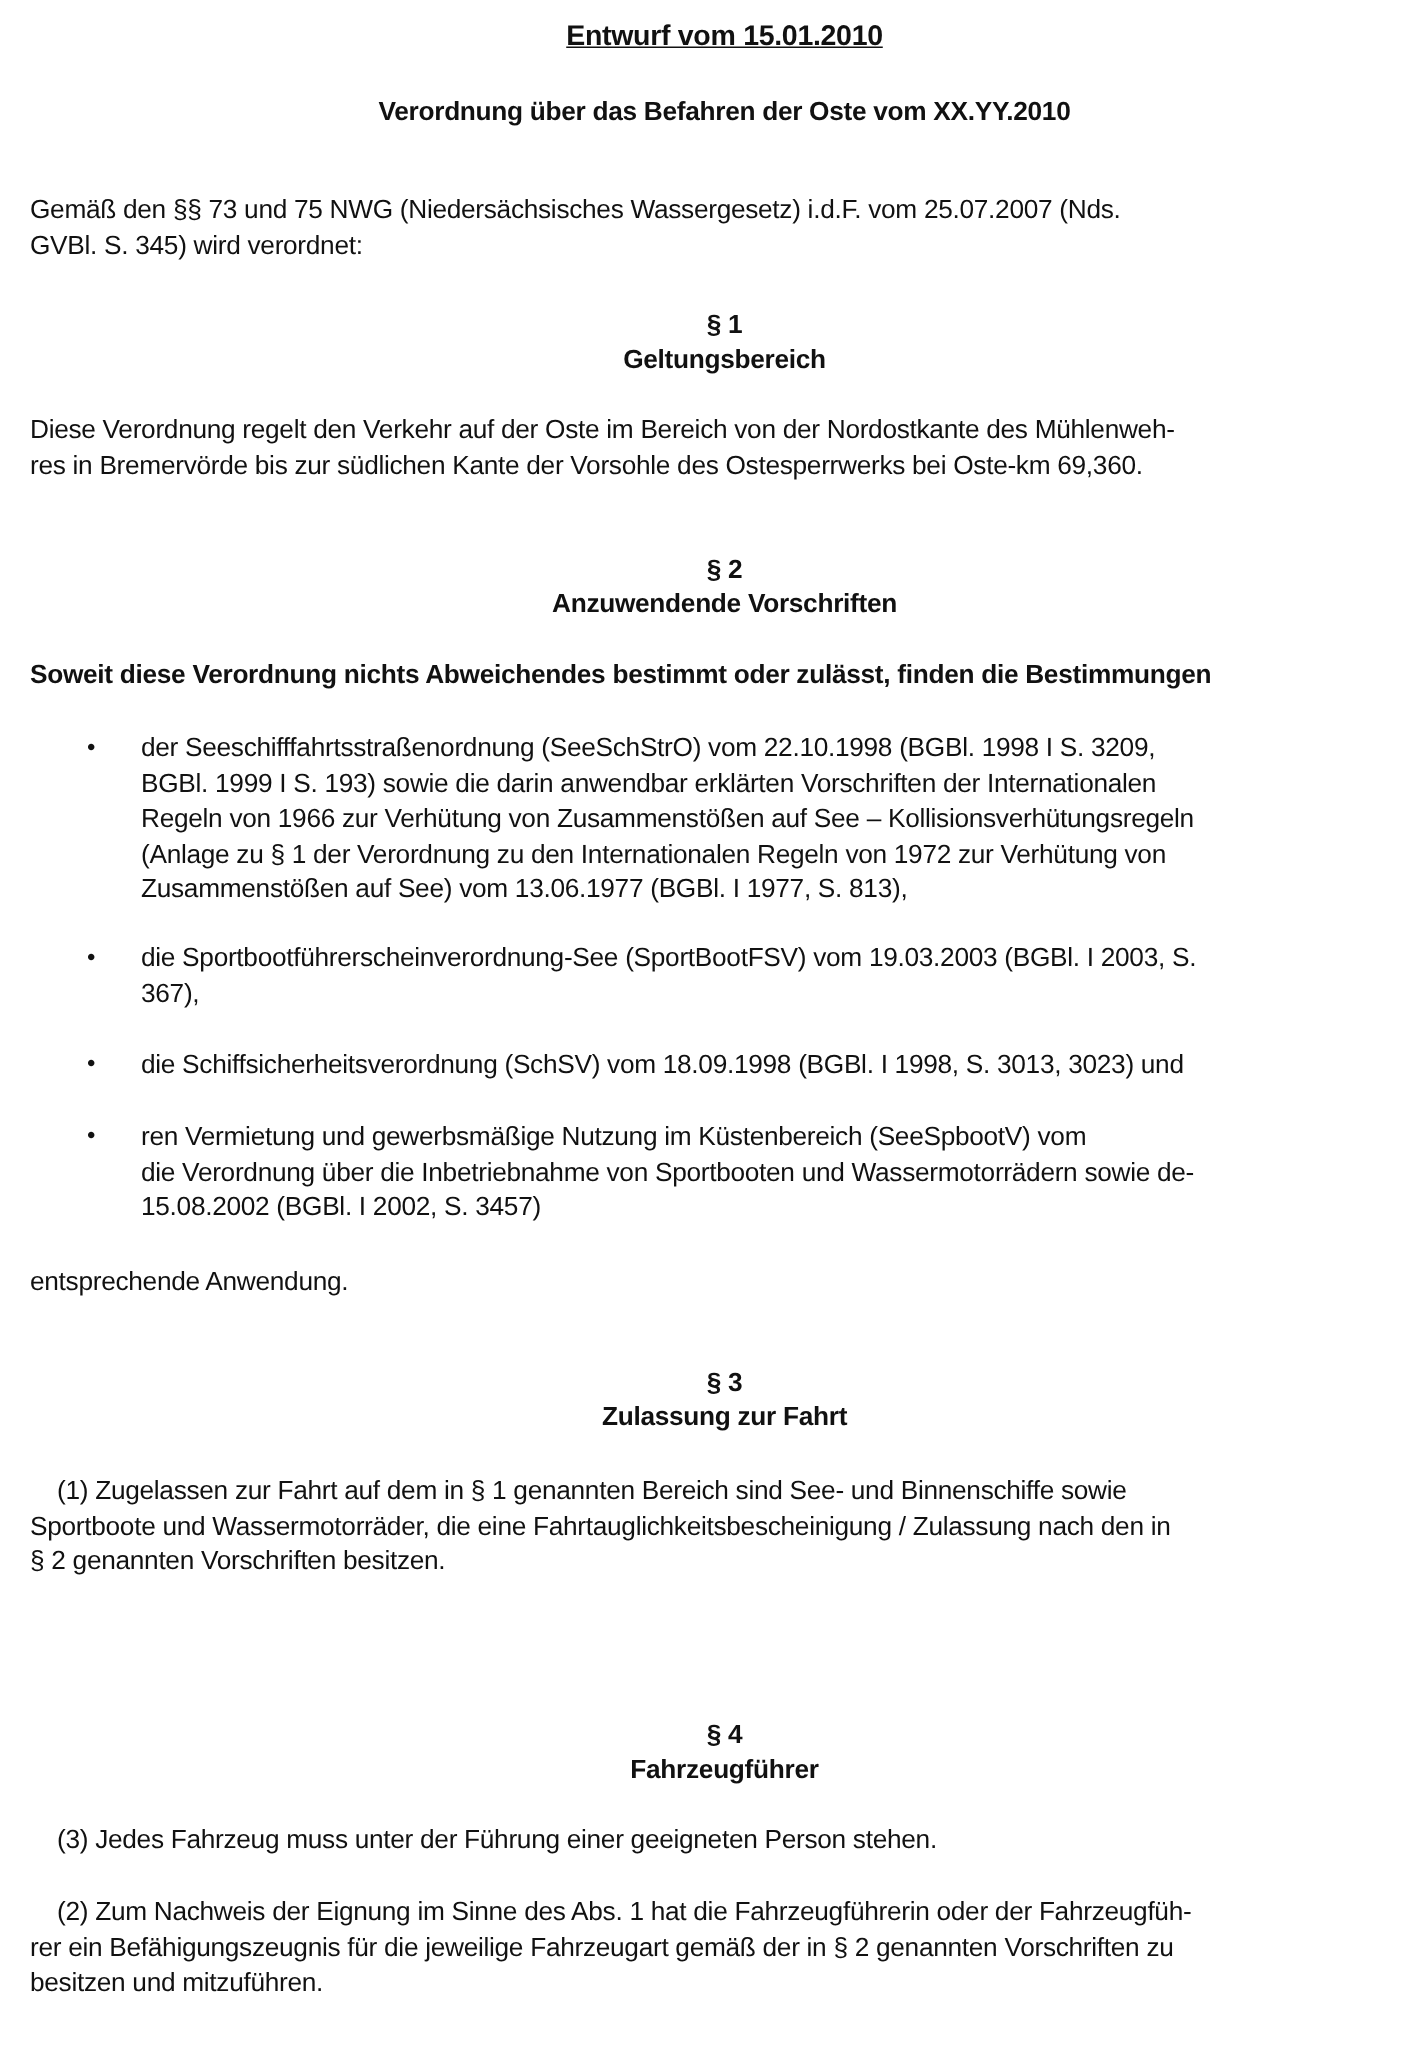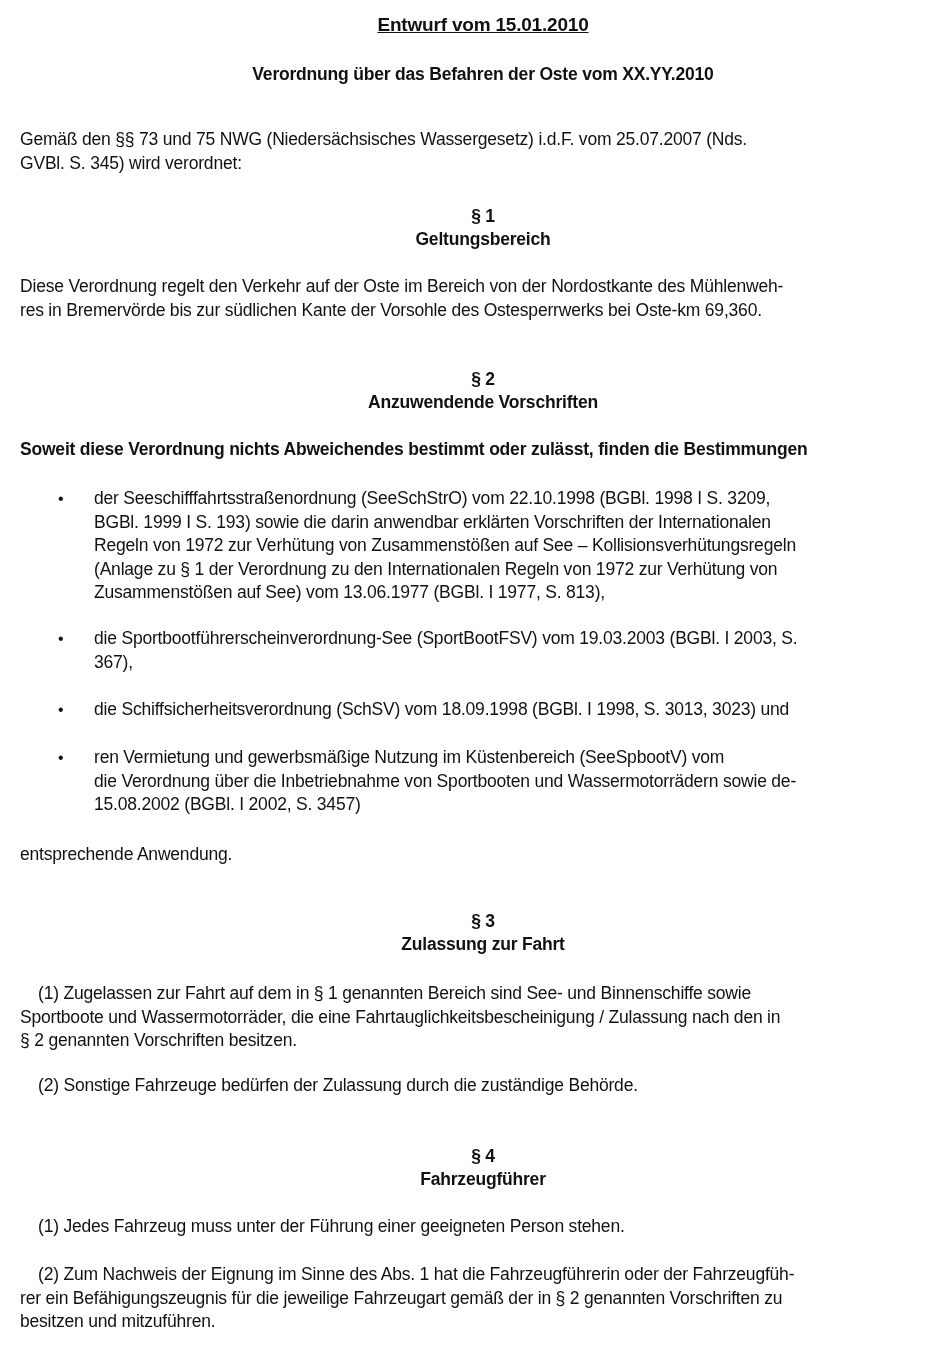--- a/index.html
+++ b/index.html
@@ -95,21 +95,21 @@
 
   <div class="abs center sec-num" style="top:369px;">§ 2</div>
   <div class="abs center sec-title" style="top:392px;">Anzuwendende Vorschriften</div>
   <div class="abs para" style="top:438px;font-weight:bold;">Soweit diese Verordnung nichts Abweichendes bestimmt oder zulässt, finden die Bestimmungen</div>
 
   <div class="bullet-item" style="top:487px;">
     <span class="bullet-dot">•</span>
     <div class="bullet-text">
       <div>der Seeschifffahrtsstraßenordnung (SeeSchStrO) vom 22.10.1998 (BGBl. 1998 I S. 3209,</div>
       <div>BGBl. 1999 I S. 193) sowie die darin anwendbar erklärten Vorschriften der Internationalen</div>
-      <div>Regeln von 1972 zur Verhütung von Zusammenstößen auf See – Kollisionsverhütungsregeln</div>
+      <div>Regeln von 1966 zur Verhütung von Zusammenstößen auf See – Kollisionsverhütungsregeln</div>
       <div>(Anlage zu § 1 der Verordnung zu den Internationalen Regeln von 1972 zur Verhütung von</div>
       <div>Zusammenstößen auf See) vom 13.06.1977 (BGBl. I 1977, S. 813),</div>
     </div>
   </div>
 
   <div class="bullet-item" style="top:627px;">
     <span class="bullet-dot">•</span>
     <div class="bullet-text">
       <div>die Sportbootführerscheinverordnung-See (SportBootFSV) vom 19.03.2003 (BGBl. I 2003, S.</div>
       <div>367),</div>
@@ -134,28 +134,25 @@
 
   <div class="abs para" style="top:843px;">entsprechende Anwendung.</div>
 
   <div class="abs center sec-num" style="top:911px;">§ 3</div>
   <div class="abs center sec-title" style="top:934px;">Zulassung zur Fahrt</div>
   <div class="abs indent-para" style="top:982px;">
     <div>(1) Zugelassen zur Fahrt auf dem in § 1 genannten Bereich sind See- und Binnenschiffe sowie</div>
     <div style="text-indent:0">Sportboote und Wassermotorräder, die eine Fahrtauglichkeitsbescheinigung / Zulassung nach den in</div>
     <div style="text-indent:0">§ 2 genannten Vorschriften besitzen.</div>
   </div>
-  <div class="abs indent-para" style="top:1074px;">
-    <div>(2) Sonstige Fahrzeuge bedürfen der Zulassung durch die zuständige Behörde.</div>
-  </div>
 
   <div class="abs center sec-num" style="top:1146px;">§ 4</div>
   <div class="abs center sec-title" style="top:1169px;">Fahrzeugführer</div>
   <div class="abs indent-para" style="top:1215px;">
-    <div>(1) Jedes Fahrzeug muss unter der Führung einer geeigneten Person stehen.</div>
+    <div>(3) Jedes Fahrzeug muss unter der Führung einer geeigneten Person stehen.</div>
   </div>
   <div class="abs indent-para" style="top:1263px;">
     <div>(2) Zum Nachweis der Eignung im Sinne des Abs. 1 hat die Fahrzeugführerin oder der Fahrzeugfüh-</div>
     <div style="text-indent:0">rer ein Befähigungszeugnis für die jeweilige Fahrzeugart gemäß der in § 2 genannten Vorschriften zu</div>
     <div style="text-indent:0">besitzen und mitzuführen.</div>
   </div>
 
 </div>
 
 </body></html>

